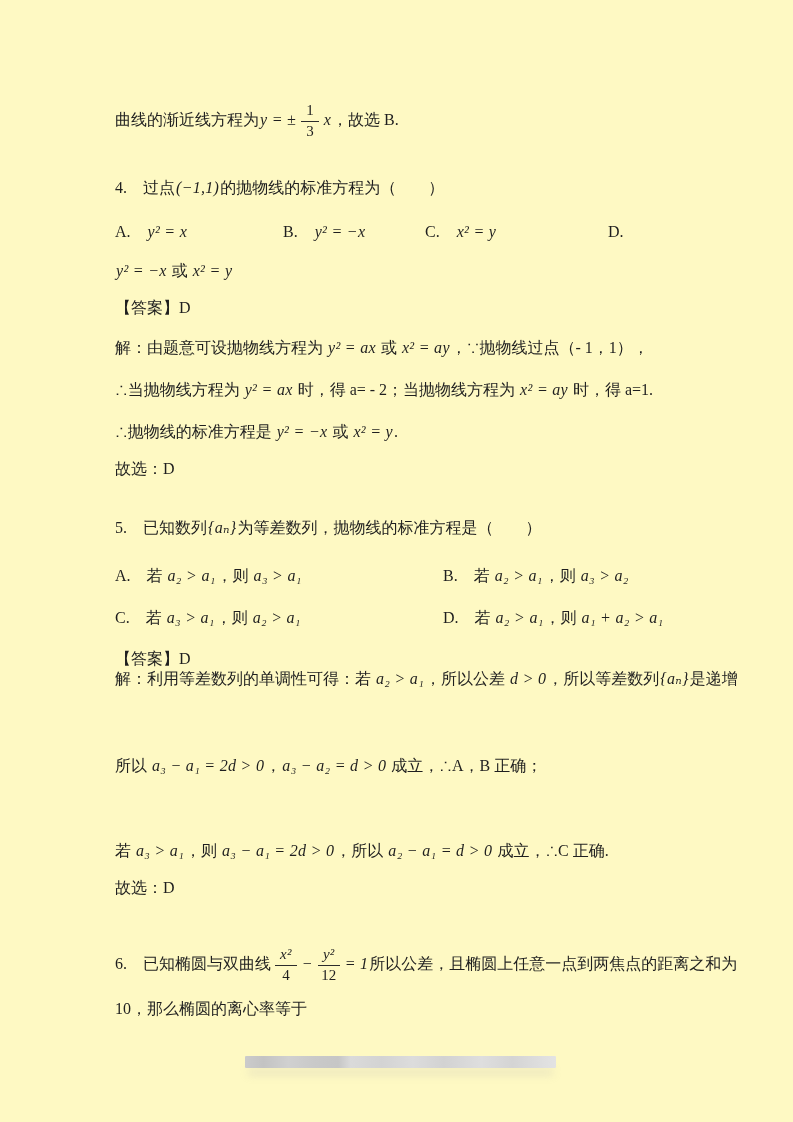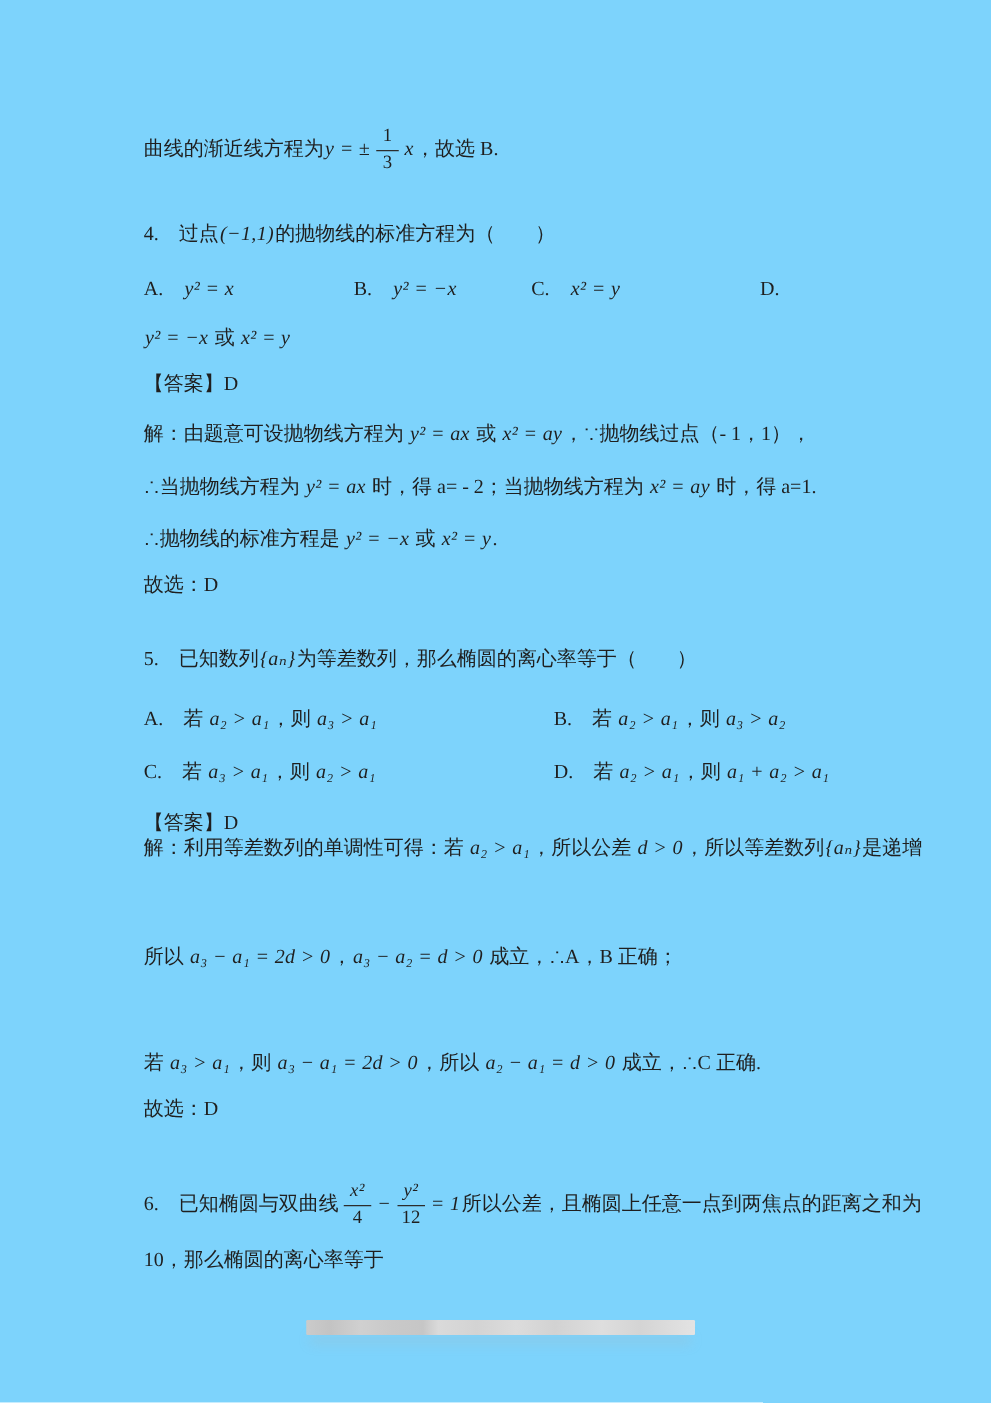--- a/index.html
+++ b/index.html
@@ -1,20 +1,20 @@
 <!DOCTYPE html>
 <html><head>
 <meta charset="utf-8">
 <style>
   html, body { margin: 0; padding: 0; background: #ffffff; }
   .page {
     position: relative;
     width: 793px;
     height: 1122px;
-    background: #7dd3fc;
+    background: #fef9c3;
     font-family: "Liberation Serif", "DejaVu Serif", serif;
     color: #1f1f1f;
     font-size: 16px;
     overflow: hidden;
   }
   .content {
     position: absolute;
     left: 115px;
     top: 0;
     width: 572px;
@@ -97,21 +97,21 @@
     <div class="line" style="top:296px">【答案】D</div>
 
     <div class="line" style="top:336px"><span class="seg-text">解：由题意可设抛物线方程为 </span><span class="seg-math">y² = ax</span><span class="seg-text"> 或 </span><span class="seg-math">x² = ay</span><span class="seg-text">，∵抛物线过点（- 1，1），</span></div>
 
     <div class="line" style="top:378px"><span class="seg-text">∴当抛物线方程为 </span><span class="seg-math">y² = ax</span><span class="seg-text"> 时，得 a= - 2；当抛物线方程为 </span><span class="seg-math">x² = ay</span><span class="seg-text"> 时，得 a=1.</span></div>
 
     <div class="line" style="top:420px"><span class="seg-text">∴抛物线的标准方程是 </span><span class="seg-math">y² = −x</span><span class="seg-text"> 或 </span><span class="seg-math">x² = y</span><span class="seg-text">.</span></div>
 
     <div class="line" style="top:457px">故选：D</div>
 
-    <div class="line" style="top:516px"><span class="seg-text">5.　已知数列</span><span class="seg-math">{aₙ}</span><span class="seg-text">为等差数列，那么椭圆的离心率等于（　　）</span></div>
+    <div class="line" style="top:516px"><span class="seg-text">5.　已知数列</span><span class="seg-math">{aₙ}</span><span class="seg-text">为等差数列，抛物线的标准方程是（　　）</span></div>
 
     <div class="line" style="top:564px">
       <span class="opt" style="left:0px">
         <span class="optlabel">A.</span><span><span class="seg-text">若 </span><span class="seg-math">a₂ &gt; a₁</span><span class="seg-text">，则 </span><span class="seg-math">a₃ &gt; a₁</span></span>
       </span>
       <span class="opt" style="left:328px">
         <span class="optlabel">B.</span><span><span class="seg-text">若 </span><span class="seg-math">a₂ &gt; a₁</span><span class="seg-text">，则 </span><span class="seg-math">a₃ &gt; a₂</span></span>
       </span>
     </div>
 

